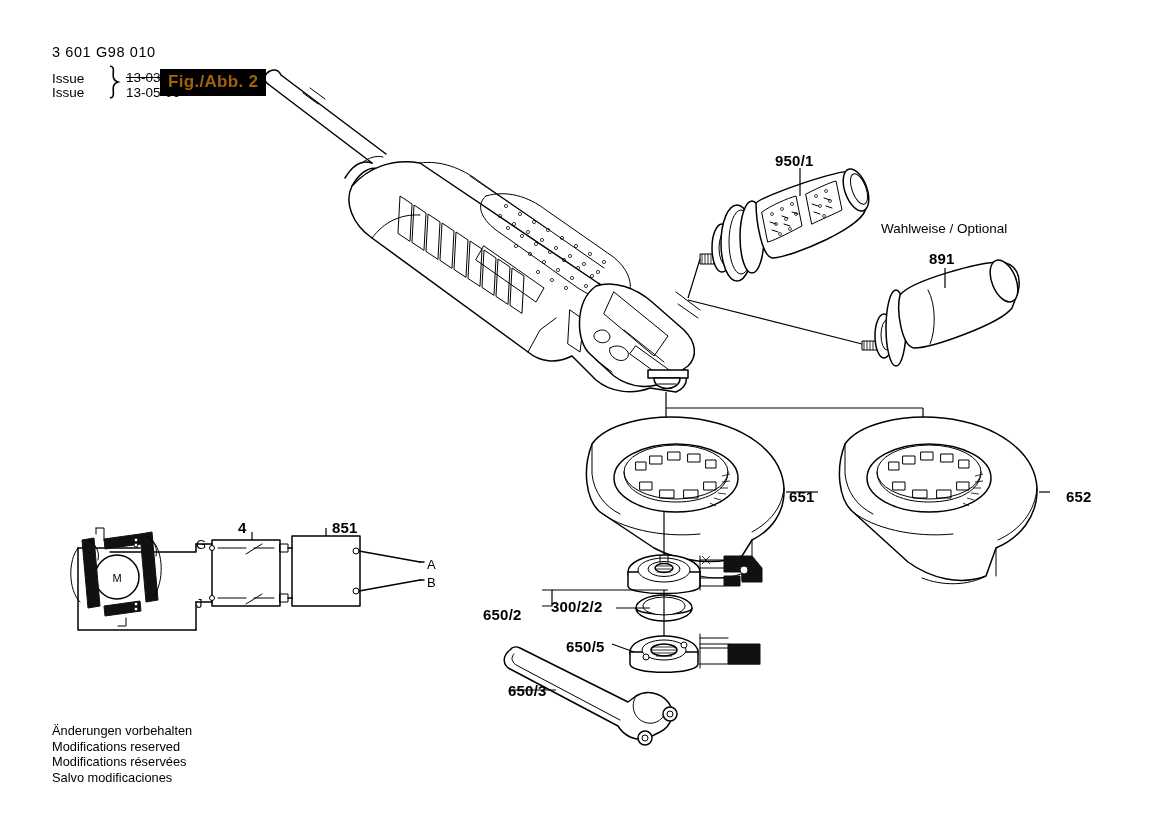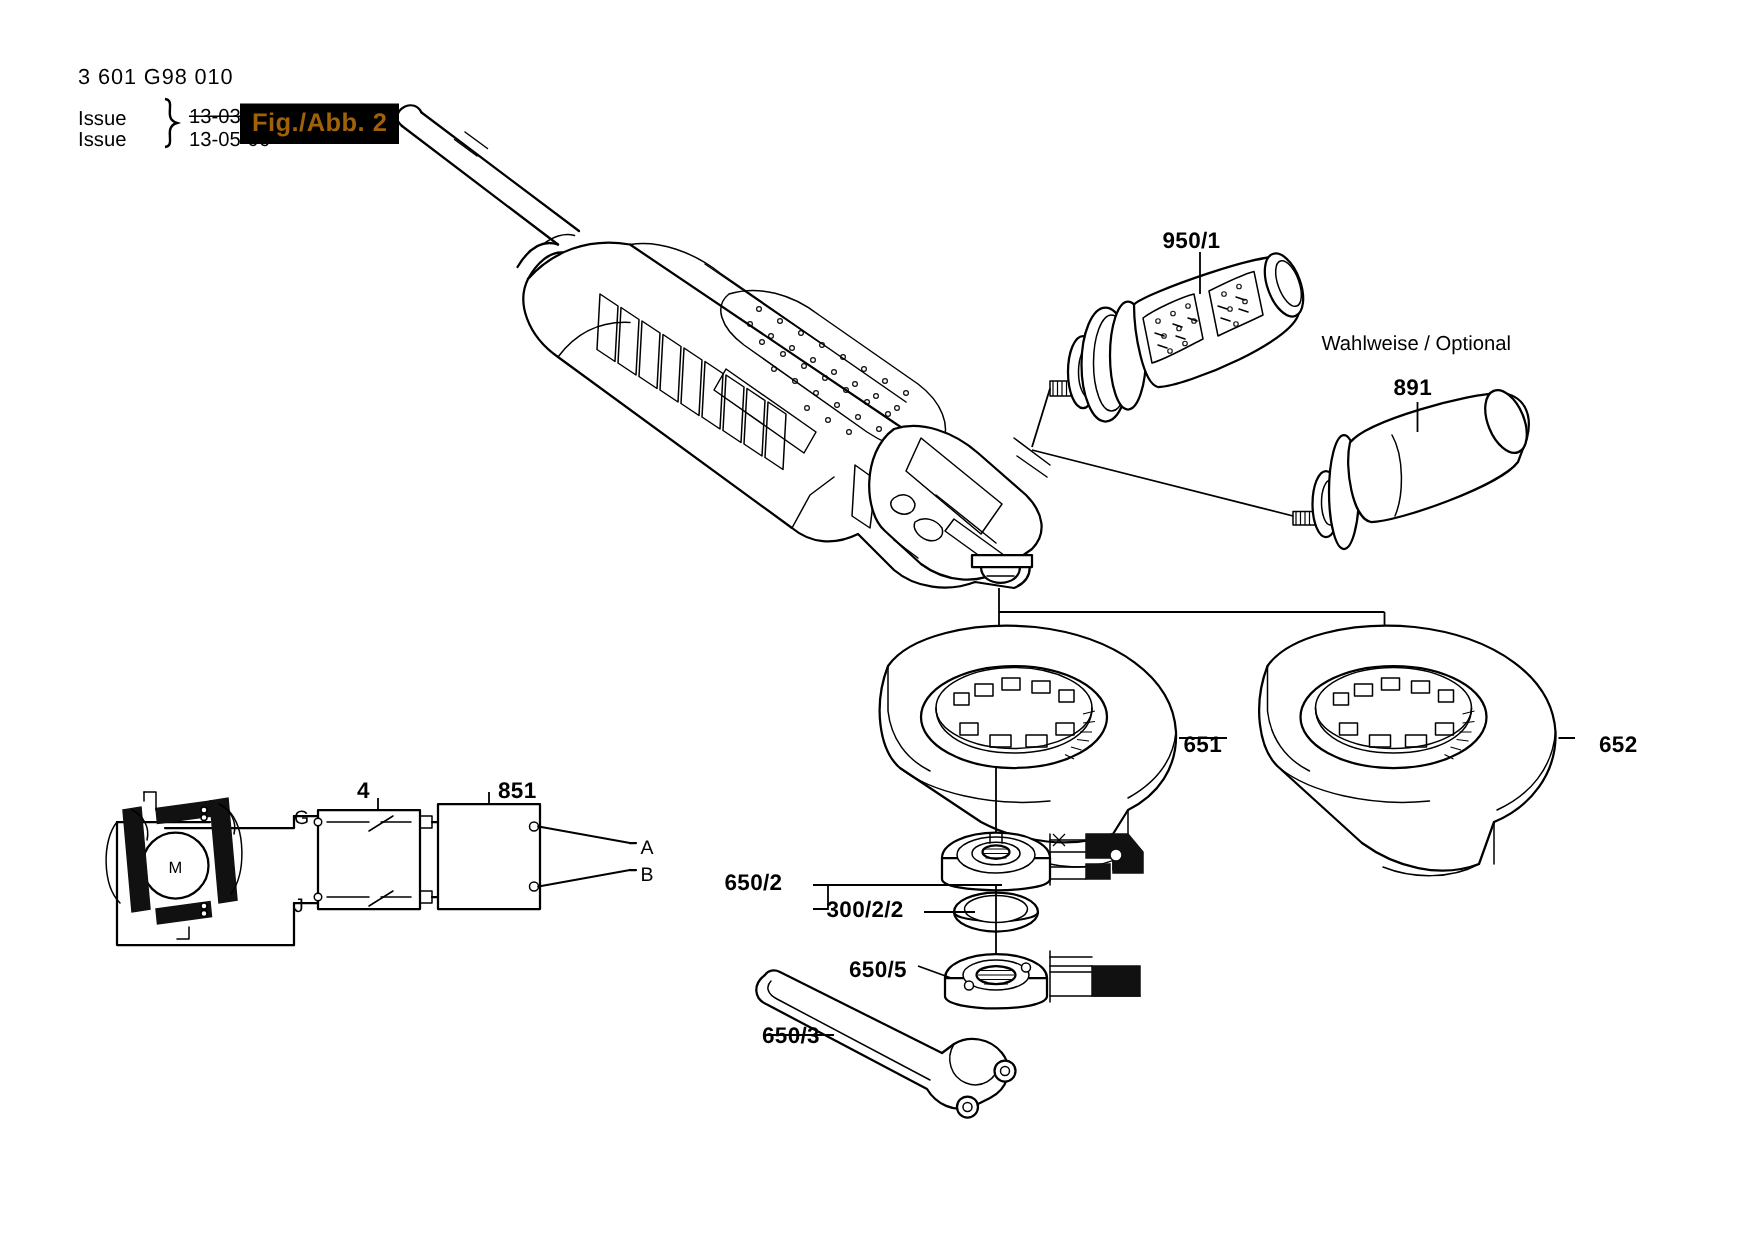--- a/index.html
+++ b/index.html
@@ -24,21 +24,21 @@
   
   .foot{font-size:12.8px;line-height:15.5px;white-space:nowrap;}
   #foot-wrap{left:52px;top:723px;}
 
   
   #lbl-6501{left:775px;top:152px;}
   #lbl-891{left:929px;top:250px;}
   #lbl-opt{left:881px;top:221px;}
   #lbl-651{left:789px;top:488px;}
   #lbl-652{left:1055px;top:488px;margin-left:11px;}
-  #lbl-6502{left:483px;top:580px;}
+  #lbl-6502{left:483px;top:606px;}
   #lbl-65022{left:551px;top:598px;}
   #lbl-6505{left:566px;top:638px;}
   #lbl-6503{left:468px;top:682px;margin-left:40px;}
   #lbl-4{left:238px;top:519px;}
   #lbl-851{left:332px;top:519px;}
   #lbl-G{left:196px;top:537px;font-size:13px;font-weight:normal;}
   #lbl-J{left:196px;top:596px;font-size:13px;font-weight:normal;}
   #lbl-A{left:427px;top:557px;font-size:13px;font-weight:normal;}
   #lbl-B{left:427px;top:575px;font-size:13px;font-weight:normal;}
 
@@ -454,14 +454,20 @@
     <path d="M0 4 L34 4" fill="none" stroke="#000" stroke-width="1.2"></path>
   </svg>
 
   <div class="abs partno" id="lbl-4">4</div>
   <div class="abs partno" id="lbl-851">851</div>
   <div class="abs" id="lbl-G">G</div>
   <div class="abs" id="lbl-J">J</div>
   <div class="abs" id="lbl-A">A</div>
   <div class="abs" id="lbl-B">B</div>
 
+  <div class="abs" id="foot-wrap">
+    <div class="foot">Änderungen vorbehalten</div>
+    <div class="foot">Modifications reserved</div>
+    <div class="foot">Modifications réservées</div>
+    <div class="foot">Salvo modificaciones</div>
+  </div>
 
 </div>
 
 </body></html>

